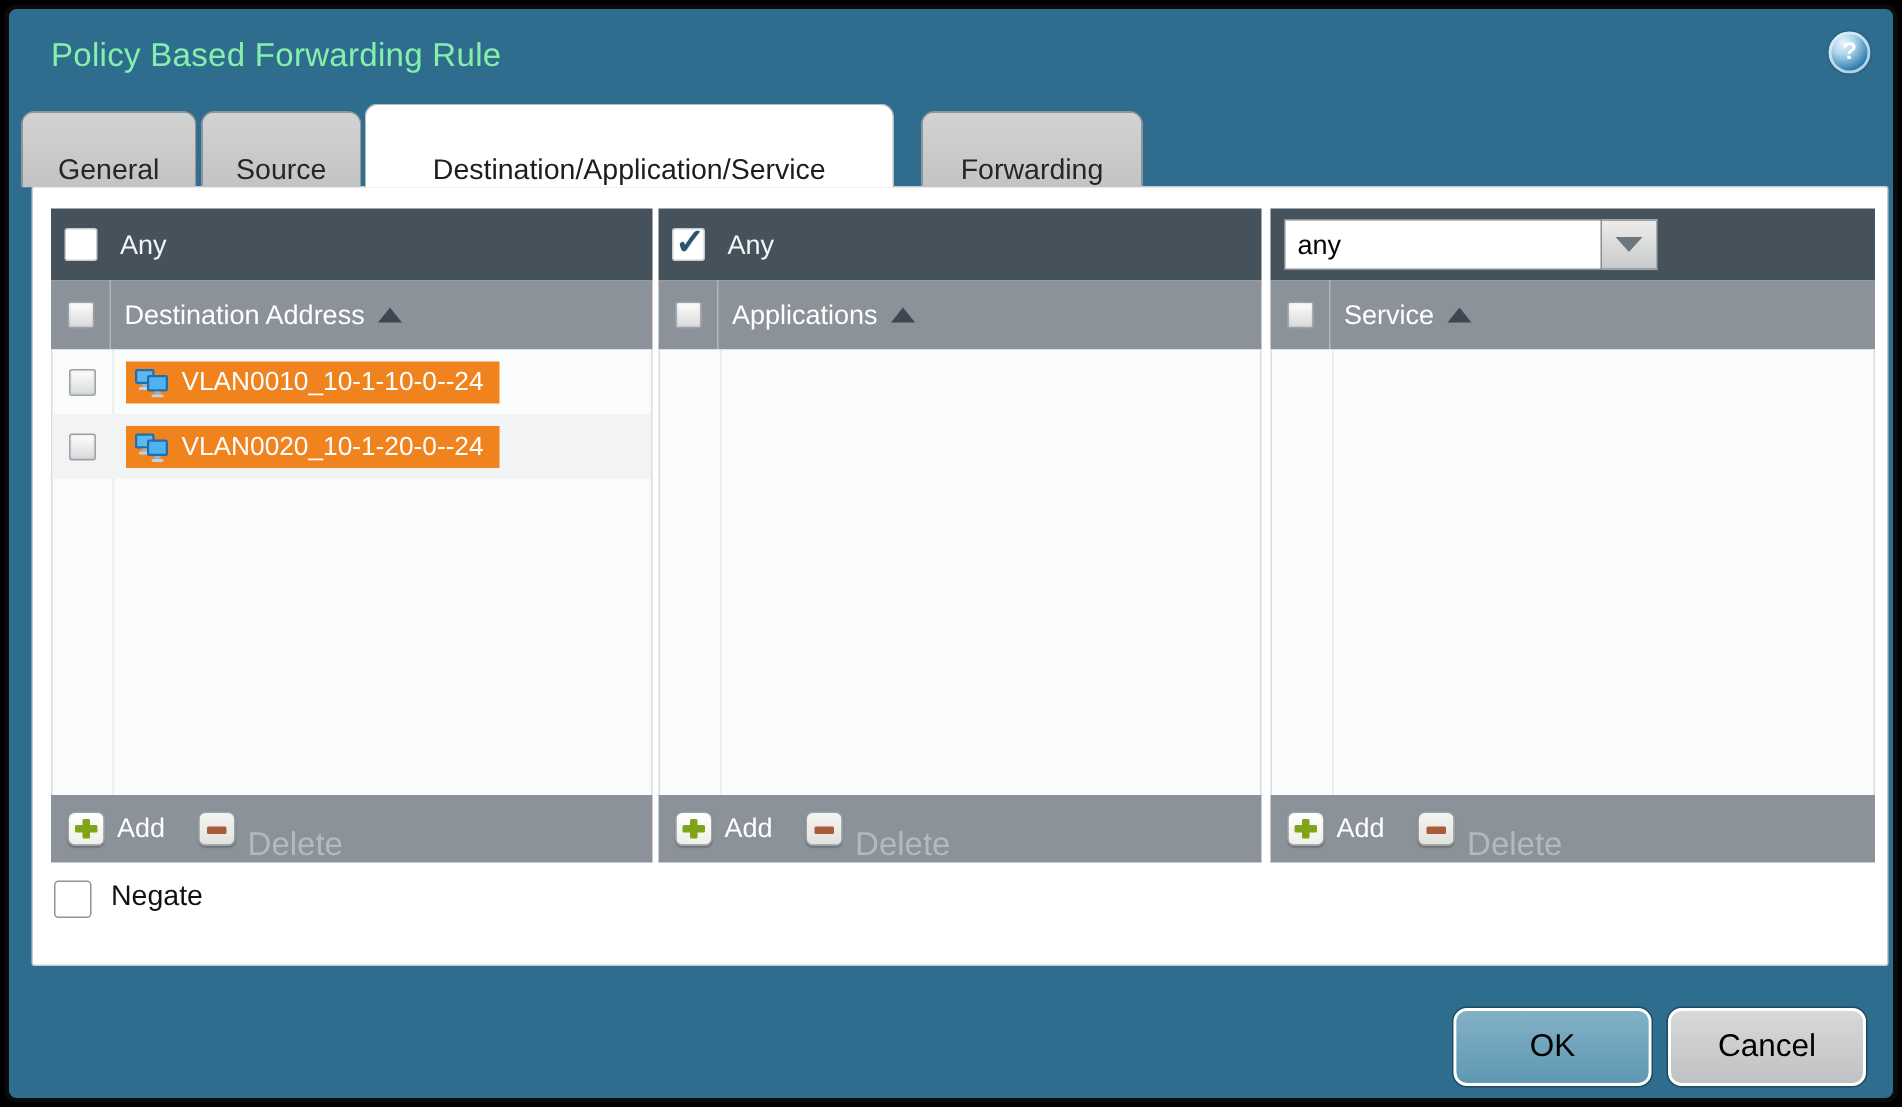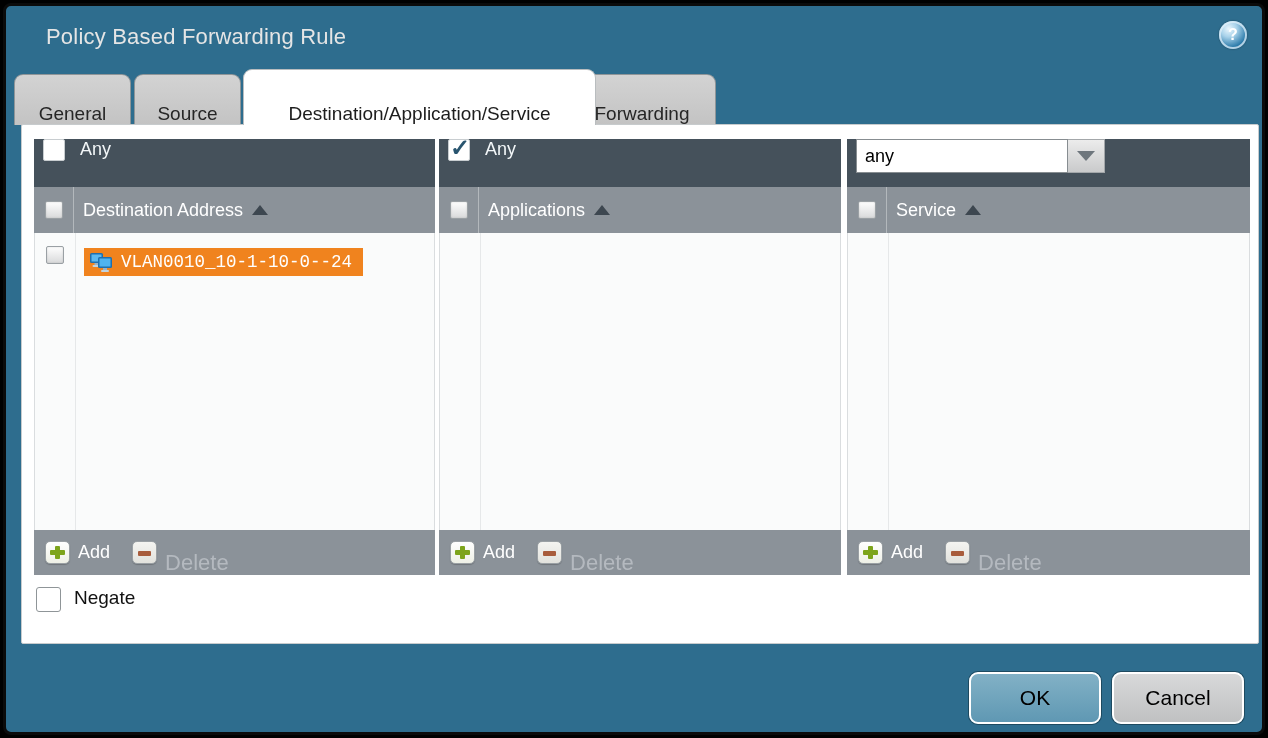--- a/index.html
+++ b/index.html
@@ -4,22 +4,22 @@
 <style>
   * { margin: 0; padding: 0; box-sizing: border-box; }
   html, body { width: 1268px; height: 738px; background: #000; font-family: "Liberation Sans", sans-serif; }
   .frame {
     position: relative; width: 1262px; height: 732px; margin: 3px;
     border: 3px solid #0b0b0b; border-radius: 8px;
     background: #2e6d8e; overflow: hidden;
   }
   
   .dialog-title {
-    position: absolute; left: 40px; top: 18px;
-    font-size: 22px; color: #e5e5e5; letter-spacing: .2px;
+    position: absolute; left: 28px; top: 18px;
+    font-size: 22px; color: #86efac; letter-spacing: .2px;
   }
   .help-icon {
     position: absolute; top: 15px; right: 15px; width: 28px; height: 28px;
     border-radius: 50%; cursor: pointer;
     background: radial-gradient(circle at 35% 28%, #eaf6fd 0%, #a8d2ea 30%, #2e7cab 68%, #16537d 100%);
     box-shadow: inset 0 0 0 2px rgba(225,240,250,.75), 0 0 2px rgba(0,0,0,.4);
     display: flex; align-items: center; justify-content: center;
   }
   .help-icon::before { content: "?"; color: #fff; font-weight: bold; font-size: 16px; }
   
@@ -41,21 +41,21 @@
     background: #fff; border: 1px solid #c7cbcd; border-radius: 2px; z-index: 4;
   }
   
   .col { position: absolute; top: 14px; height: 436px; }
   .col-1 { left: 12px;  width: 401px; }
   .col-2 { left: 417px; width: 402px; }
   .col-3 { left: 825px; width: 403px; }
 
   .anybar {
     height: 48px; background: #45515b;
-    display: flex; align-items: flex-start; padding-left: 9px;
+    display: flex; align-items: center; padding-left: 9px;
   }
   .anybar .any-label { color: #f2f6f8; font-size: 18px; margin-left: 15px; }
   .cb-any {
     width: 22px; height: 22px; background: #fff;
     border: 1px solid #c8cdd0; border-radius: 2px; position: relative; cursor: pointer;
   }
   .cb-any .checkmark-glyph { position: absolute; left: 1px; top: -6px; }
   .cb-any .checkmark-glyph::before {
     content: "✓"; font-size: 24px; font-weight: bold; color: #29556f;
   }
@@ -79,21 +79,21 @@
     width: 0; height: 0; margin-left: 9px;
     border-left: 8px solid transparent; border-right: 8px solid transparent;
     border-bottom: 10px solid #3d4press750;
     border-bottom: 10px solid #3d4750;
   }
   .collist {
     height: 297px; background: #fafbfb; position: relative;
     border-left: 1px solid #dadddf; border-right: 1px solid #dadddf; overflow: hidden;
   }
   .gutterline { position: absolute; left: 40px; top: 0; bottom: 0; width: 1px; background: #e6e8e9; }
-  .lrow { height: 43px; display: flex; align-items: flex-end; position: relative; font-family: Liberation Mono, monospace; }
+  .lrow { height: 43px; display: flex; align-items: center; position: relative; }
   .lrow.alt { background: #f1f3f4; }
   .lrow .gutter { border-right: none; height: 100%; }
   .badge {
     margin-left: 9px; height: 28px; background: #f0831e;
     display: inline-flex; align-items: center; padding: 0 11px 0 5px;
     color: #fff; font-size: 17.5px; cursor: pointer; white-space: nowrap;
   }
   .badge svg { margin-right: 7px; flex: none; }
   .colfooter {
     height: 45px; background: #8b9299;
@@ -156,21 +156,21 @@
 
   <div class="tab" style="left:8px; width:117px;">
     <span>General</span>
   </div>
   <div class="tab active" style="left:237px; width:353px;">
     <span>Destination/Application/Service</span>
   </div>
   <div class="tab" style="left:128px; width:107px;">
     <span>Source</span>
   </div>
-  <div class="tab" style="left:562px; width:148px;">
+  <div class="tab" style="left:608px; width:148px;">
     <span>Forwarding</span>
   </div>
 
   <div class="panel">
 
     <div class="col col-1">
       <div class="anybar">
         <div class="cb-any"></div>
         <span class="any-label">Any</span>
       </div>
@@ -194,20 +194,38 @@
               <rect x="5.5" y="11" width="4" height="2" fill="#9db3c4"></rect>
               <rect x="3.5" y="13" width="8" height="2" rx="1" fill="#c2d3de"></rect>
               <rect x="9" y="5" width="14" height="11" rx="1.5" fill="#1f6fae"></rect>
               <rect x="10.5" y="6.5" width="11" height="8" fill="#4fb3f0"></rect>
               <rect x="14" y="16" width="4" height="2" fill="#9db3c4"></rect>
               <rect x="12" y="18" width="8" height="2" rx="1" fill="#c2d3de"></rect>
             </svg>
             <span>VLAN0010_10-1-10-0--24</span>
           </div>
         </div>
+        <div class="lrow alt">
+          <div class="gutter">
+            <div class="cb-small"></div>
+          </div>
+          <div class="badge">
+            <svg width="25" height="20" viewBox="0 0 25 20">
+              <rect x="1" y="1" width="13" height="10" rx="1.5" fill="#1f6fae"></rect>
+              <rect x="2.5" y="2.5" width="10" height="7" fill="#5cb8ef"></rect>
+              <rect x="5.5" y="11" width="4" height="2" fill="#9db3c4"></rect>
+              <rect x="3.5" y="13" width="8" height="2" rx="1" fill="#c2d3de"></rect>
+              <rect x="9" y="5" width="14" height="11" rx="1.5" fill="#1f6fae"></rect>
+              <rect x="10.5" y="6.5" width="11" height="8" fill="#4fb3f0"></rect>
+              <rect x="14" y="16" width="4" height="2" fill="#9db3c4"></rect>
+              <rect x="12" y="18" width="8" height="2" rx="1" fill="#c2d3de"></rect>
+            </svg>
+            <span>VLAN0020_10-1-20-0--24</span>
+          </div>
+        </div>
       </div>
       <div class="colfooter">
         <div class="footer-btn">
           <span class="icon-box plus-icon"></span>
           <span class="add-label">Add</span>
         </div>
         <div class="footer-btn">
           <span class="icon-box minus-icon"></span>
           <span class="delete-label">Delete</span>
         </div>

